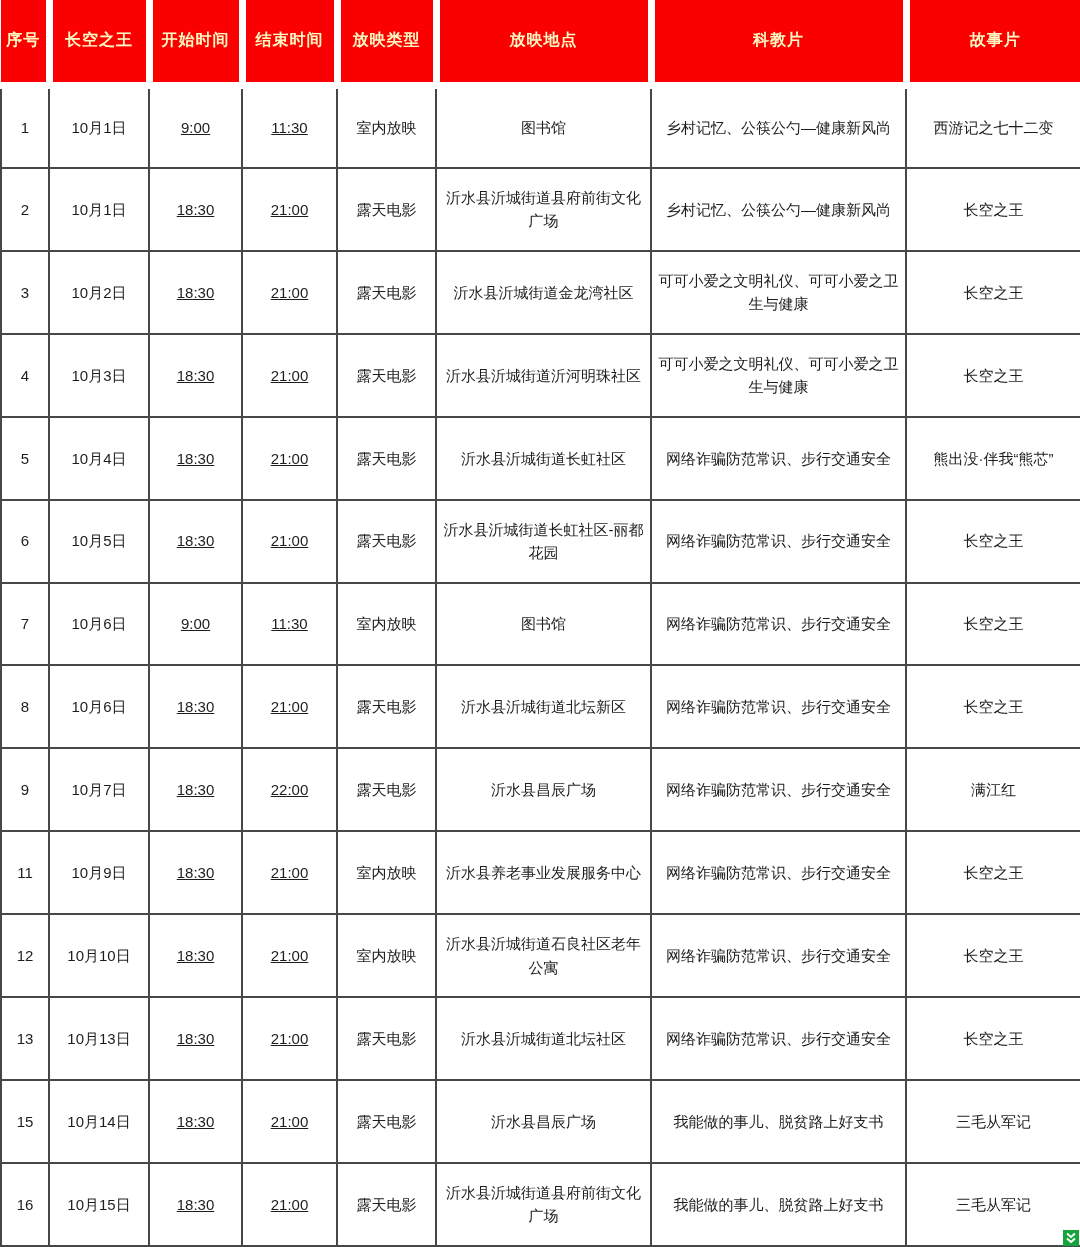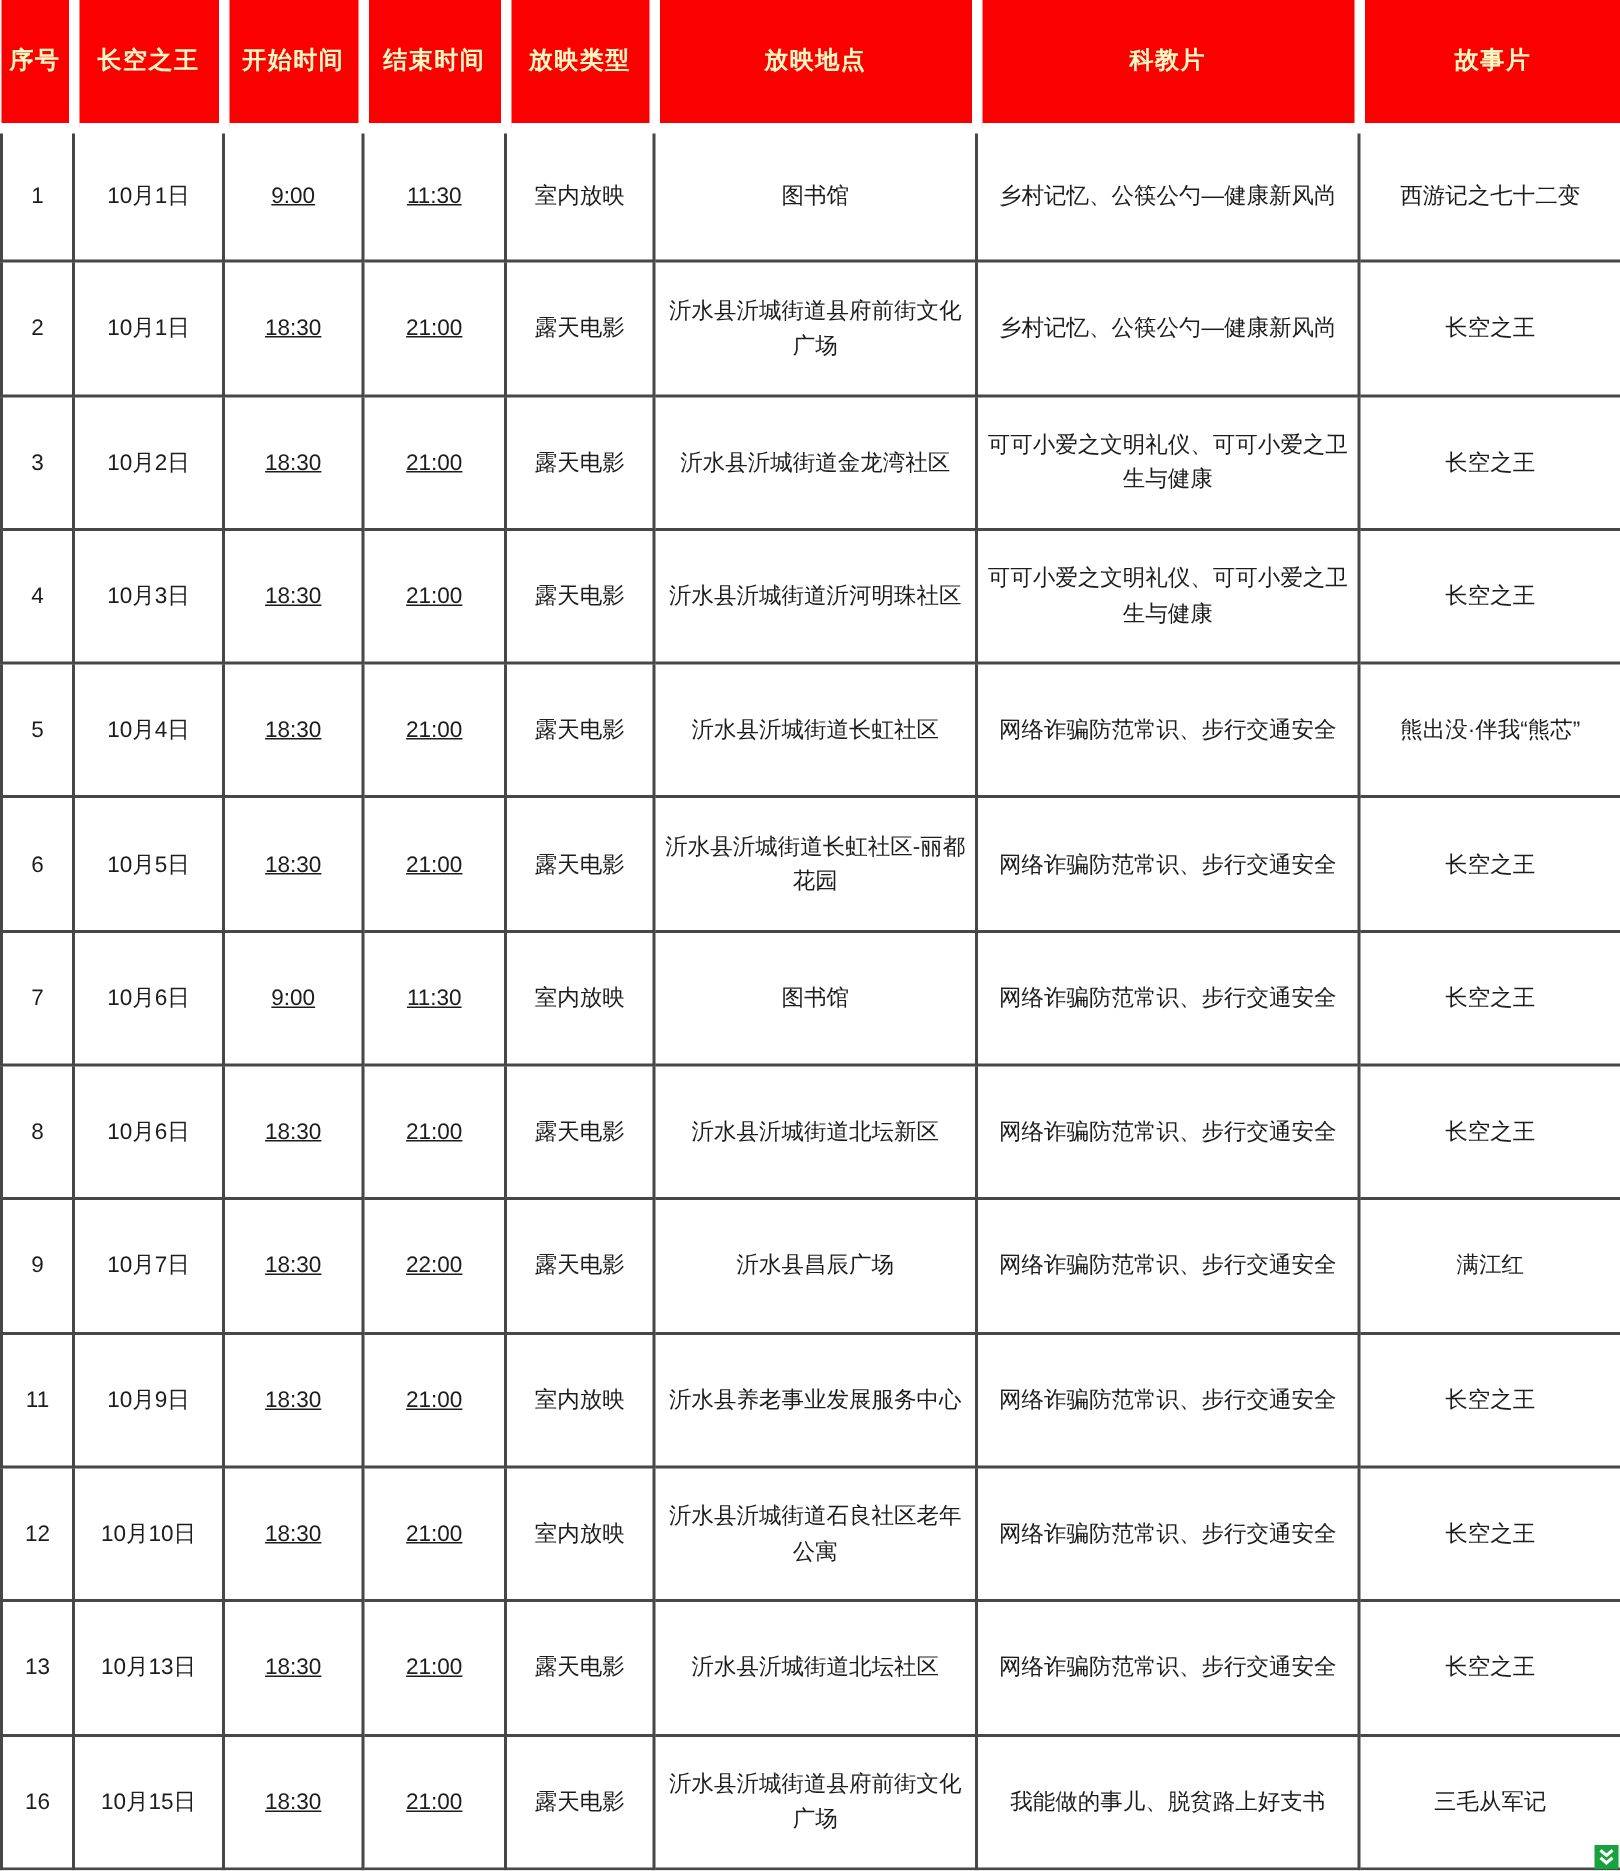--- a/index.html
+++ b/index.html
@@ -210,20 +210,30 @@
           <td class="col-no">13</td>
           <td class="col-date">10月13日</td>
           <td class="col-start">18:30</td>
           <td class="col-end">21:00</td>
           <td class="col-type">露天电影</td>
           <td class="col-loc">沂水县沂城街道北坛社区</td>
           <td class="col-sci">网络诈骗防范常识、步行交通安全</td>
           <td class="col-feat">长空之王</td>
         </tr>
         <tr>
+          <td class="col-no">15</td>
+          <td class="col-date">10月14日</td>
+          <td class="col-start">18:30</td>
+          <td class="col-end">21:00</td>
+          <td class="col-type">露天电影</td>
+          <td class="col-loc">沂水县昌辰广场</td>
+          <td class="col-sci">我能做的事儿、脱贫路上好支书</td>
+          <td class="col-feat">三毛从军记</td>
+        </tr>
+        <tr>
           <td class="col-no">16</td>
           <td class="col-date">10月15日</td>
           <td class="col-start">18:30</td>
           <td class="col-end">21:00</td>
           <td class="col-type">露天电影</td>
           <td class="col-loc">沂水县沂城街道县府前街文化广场</td>
           <td class="col-sci">我能做的事儿、脱贫路上好支书</td>
           <td class="col-feat">三毛从军记</td>
         </tr>
       </tbody>

